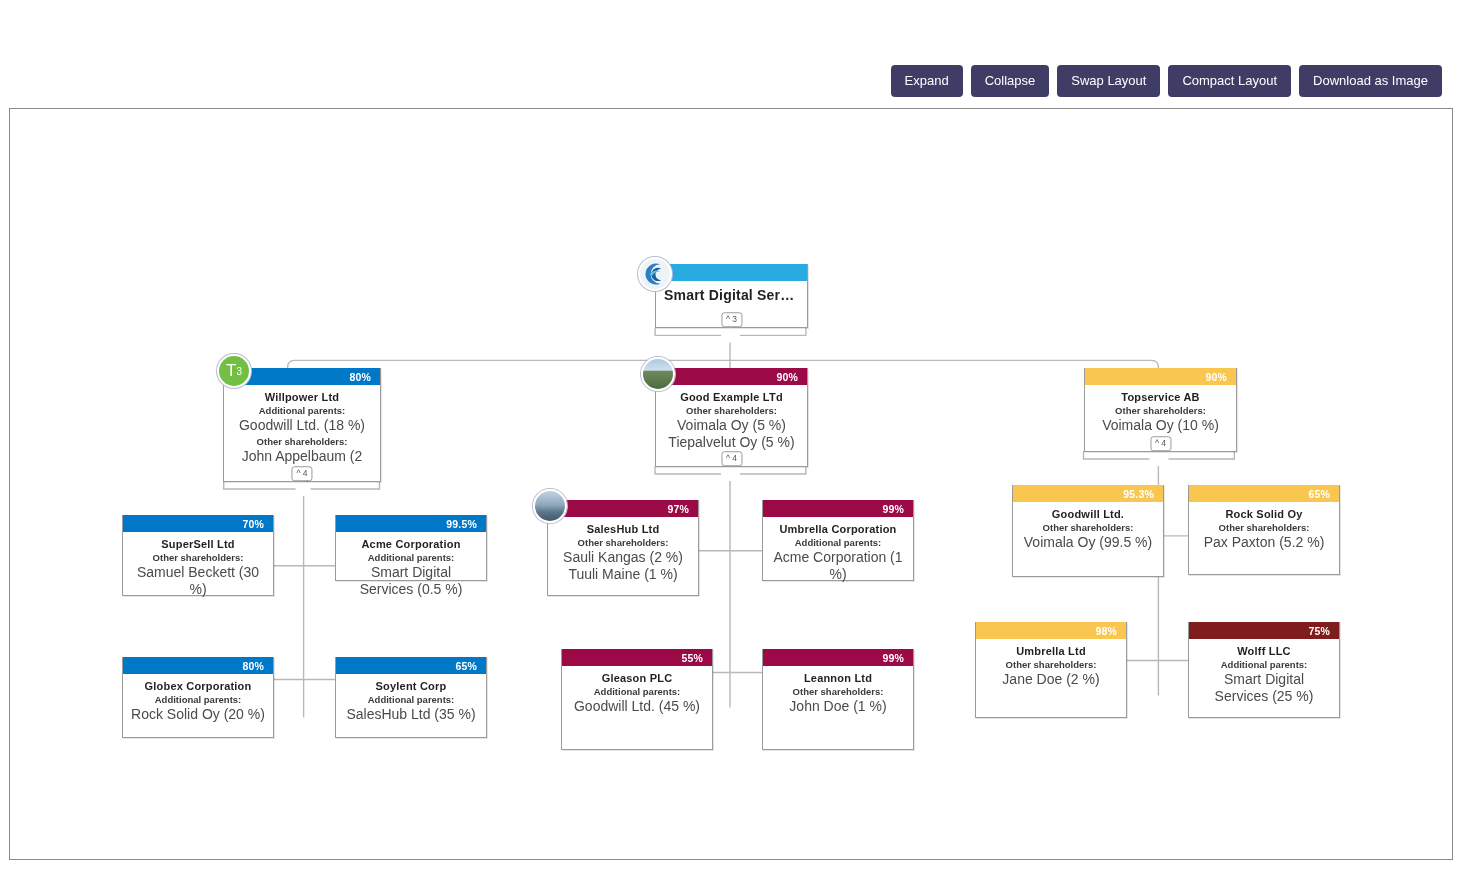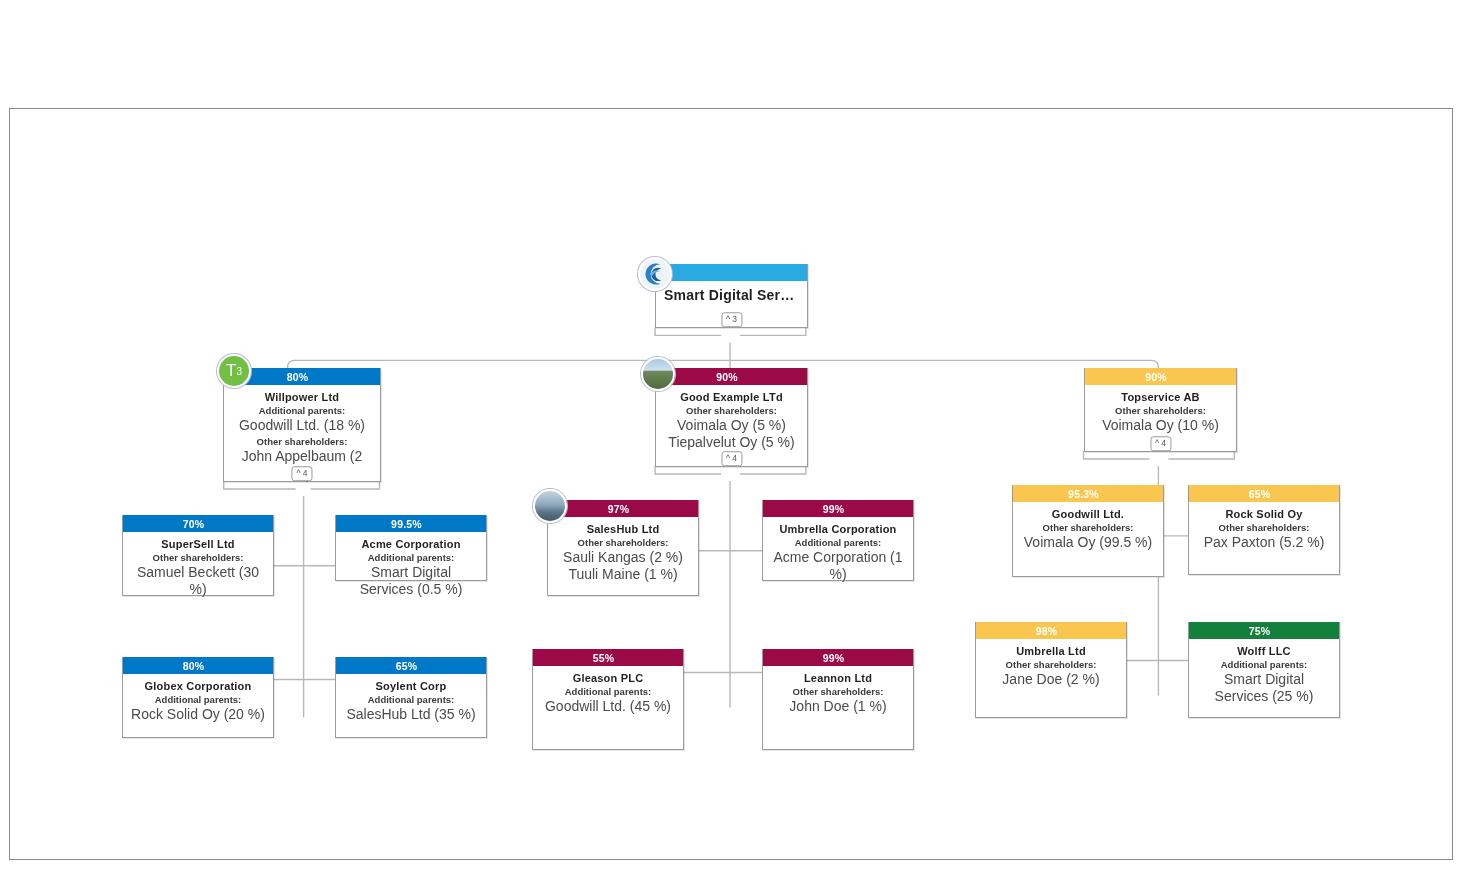--- a/index.html
+++ b/index.html
@@ -41,21 +41,21 @@
   .edges { position: absolute; inset: 0; width: 100%; height: 100%; }
 
   
   .node {
     position: absolute; background: #ffffff;
     border: 1px solid #9b9b9b; border-top: none;
     box-shadow: 1px 1px 0 rgba(0,0,0,.10);
   }
   .node-head {
     height: 17px; width: 100%;
-    display: flex; align-items: center; justify-content: center;
+    display: flex; align-items: center; justify-content: flex-end;
     padding-right: 9px;
     font-size: 10.5px; font-weight: bold; color: #ffffff;
     letter-spacing: .2px;
   }
   .node-body { padding: 6px 8px 8px; text-align: center; }
   .node-name {
     font-size: 11px; font-weight: bold; color: #231f20;
     letter-spacing: .2px; white-space: nowrap;
     overflow: hidden; text-overflow: ellipsis;
   }
@@ -96,20 +96,27 @@
     background:
       linear-gradient(180deg,#c3d4e2 0%, #8fa9bd 45%, #5d7589 70%, #43596b 100%);
   }
 </style>
 </head>
 <body>
 
 <div id="page">
 
 
+  <div class="toolbar">
+    <button class="tb-btn">Expand</button>
+    <button class="tb-btn">Collapse</button>
+    <button class="tb-btn">Swap Layout</button>
+    <button class="tb-btn">Compact Layout</button>
+    <button class="tb-btn">Download as Image</button>
+  </div>
 
   <div class="canvas">
 
     <svg class="edges" viewBox="0 0 1444 752" preserveAspectRatio="none">
       <g fill="none" stroke="#b8b8b8" stroke-width="1.4">
 
         <path d="M646,219 L646,227 L712,227"></path>
         <path d="M797,219 L797,227 L731,227"></path>
 
         <path d="M721,234 L721,252"></path>
@@ -290,21 +297,21 @@
       </div>
       <div class="node-body">
         <div class="node-name">Umbrella Corporation</div>
         <div class="sec">
           <div class="sec-label">Additional parents:</div>
           <div class="sec-line">Acme Corporation (1 %)</div>
         </div>
       </div>
     </div>
 
-    <div class="node" style="left:522px; top:540px; width:152px; height:101px;">
+    <div class="node" style="left:551px; top:540px; width:152px; height:101px;">
       <div class="node-head" style="background:#9b0a46;">
         <span>55%</span>
       </div>
       <div class="node-body">
         <div class="node-name">Gleason PLC</div>
         <div class="sec">
           <div class="sec-label">Additional parents:</div>
           <div class="sec-line">Goodwill Ltd. (45 %)</div>
         </div>
       </div>
@@ -356,21 +363,21 @@
       <div class="node-body">
         <div class="node-name">Umbrella Ltd</div>
         <div class="sec">
           <div class="sec-label">Other shareholders:</div>
           <div class="sec-line">Jane Doe (2 %)</div>
         </div>
       </div>
     </div>
 
     <div class="node" style="left:1178px; top:513px; width:152px; height:96px;">
-      <div class="node-head" style="background:#15803d;">
+      <div class="node-head" style="background:#7f1d1d;">
         <span>75%</span>
       </div>
       <div class="node-body">
         <div class="node-name">Wolff LLC</div>
         <div class="sec">
           <div class="sec-label">Additional parents:</div>
           <div class="sec-line">Smart Digital Services (25 %)</div>
         </div>
       </div>
     </div>

